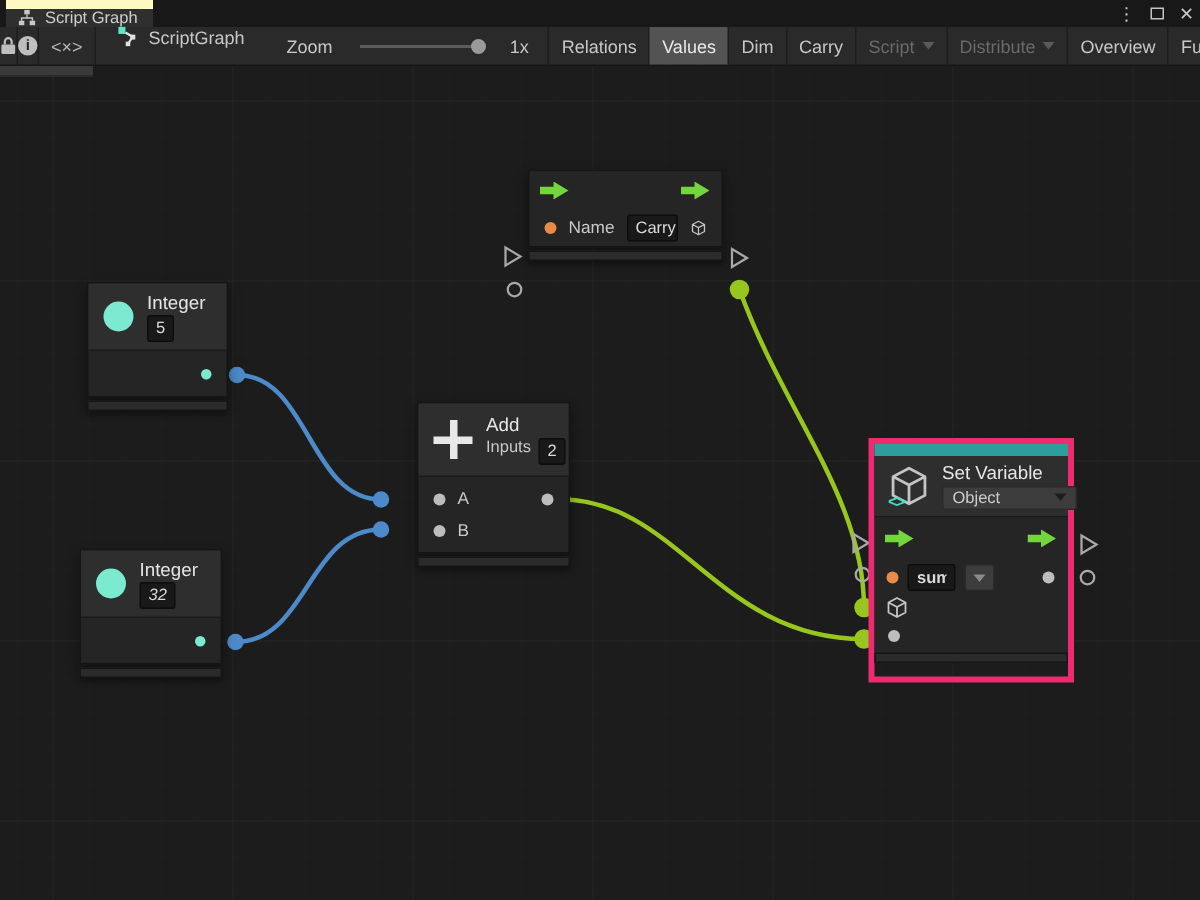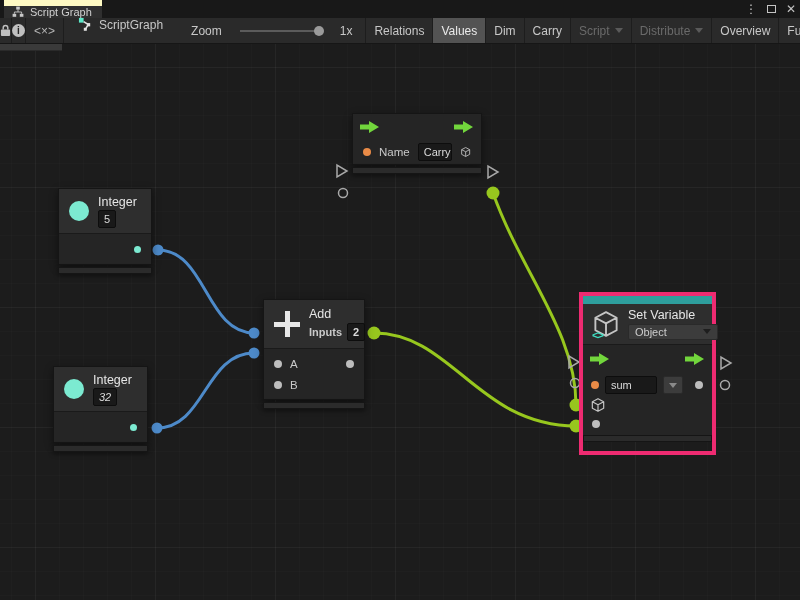--- a/index.html
+++ b/index.html
@@ -201,27 +201,27 @@
             <div class="field" style="display:inline-block; min-width:16px;font-style:italic;">32</div>
           </div>
         </div>
         <div class="body-row" style="height:30px; justify-content:flex-end;">
           <div class="dot mint"></div>
         </div>
       </div>
       <div class="node-footer"></div>
     </div>
 
-    <div class="node" style="left:263px; top:224px; width:102px;margin-top:31px;">
+    <div class="node" style="left:278px; top:224px; width:102px;">
       <div class="node-main">
         <div class="node-header" style="height:49px;">
           <div class="plus-icon"></div>
           <div>
             <div class="ntitle">Add</div>
-            <div style="display:flex; align-items:center; gap:5px; margin-top:2px;font-weight:bold;">
+            <div style="display:flex; align-items:flex-start; gap:5px; margin-top:2px;">
               <span class="nsub" style="font-size:11px; color:#c9c9c9;">Inputs</span>
               <span class="field">2</span>
             </div>
           </div>
         </div>
         <div style="padding:4px 0 4px 0;">
           <div class="body-row" style="height:21px;">
             <div class="dot gray"></div>
             <span>A</span>
             <div class="dot gray" style="position:absolute; right:10px;"></div>
@@ -278,21 +278,21 @@
         <div class="body-row" style="height:29px; justify-content:space-between; padding:0 7px;">
           <svg width="20" height="12" viewBox="0 0 20 12">
             <path d="M0,3.5 H9 V0 L19,6 L9,12 V8.5 H0 Z" fill="#72d63c"></path>
           </svg>
           <svg width="20" height="12" viewBox="0 0 20 12">
             <path d="M0,3.5 H9 V0 L19,6 L9,12 V8.5 H0 Z" fill="#72d63c"></path>
           </svg>
         </div>
         <div class="body-row" style="height:24px; padding:0 8px; gap:6px;">
           <div class="dot orange"></div>
-          <input class="nfield" style="width: 52px;" value="sum">
+          <input class="nfield" style="width: 32px; font-weight: bold;" value="sum">
           <div class="dd-btn">
             <span class="caret"></span>
           </div>
           <div class="dot gray" style="position:absolute; right:9px;"></div>
         </div>
         <div class="body-row" style="height:16px; padding:0 7px;">
           <svg width="16" height="16" viewBox="0 0 24 24">
             <path d="M12,2.5 L20.5,7 V17 L12,21.5 L3.5,17 V7 Z M3.5,7 L12,11.5 L20.5,7 M12,11.5 V21.5" stroke="#c4c4c4" stroke-width="1.8" fill="none" stroke-linejoin="round"></path>
           </svg>
         </div>

